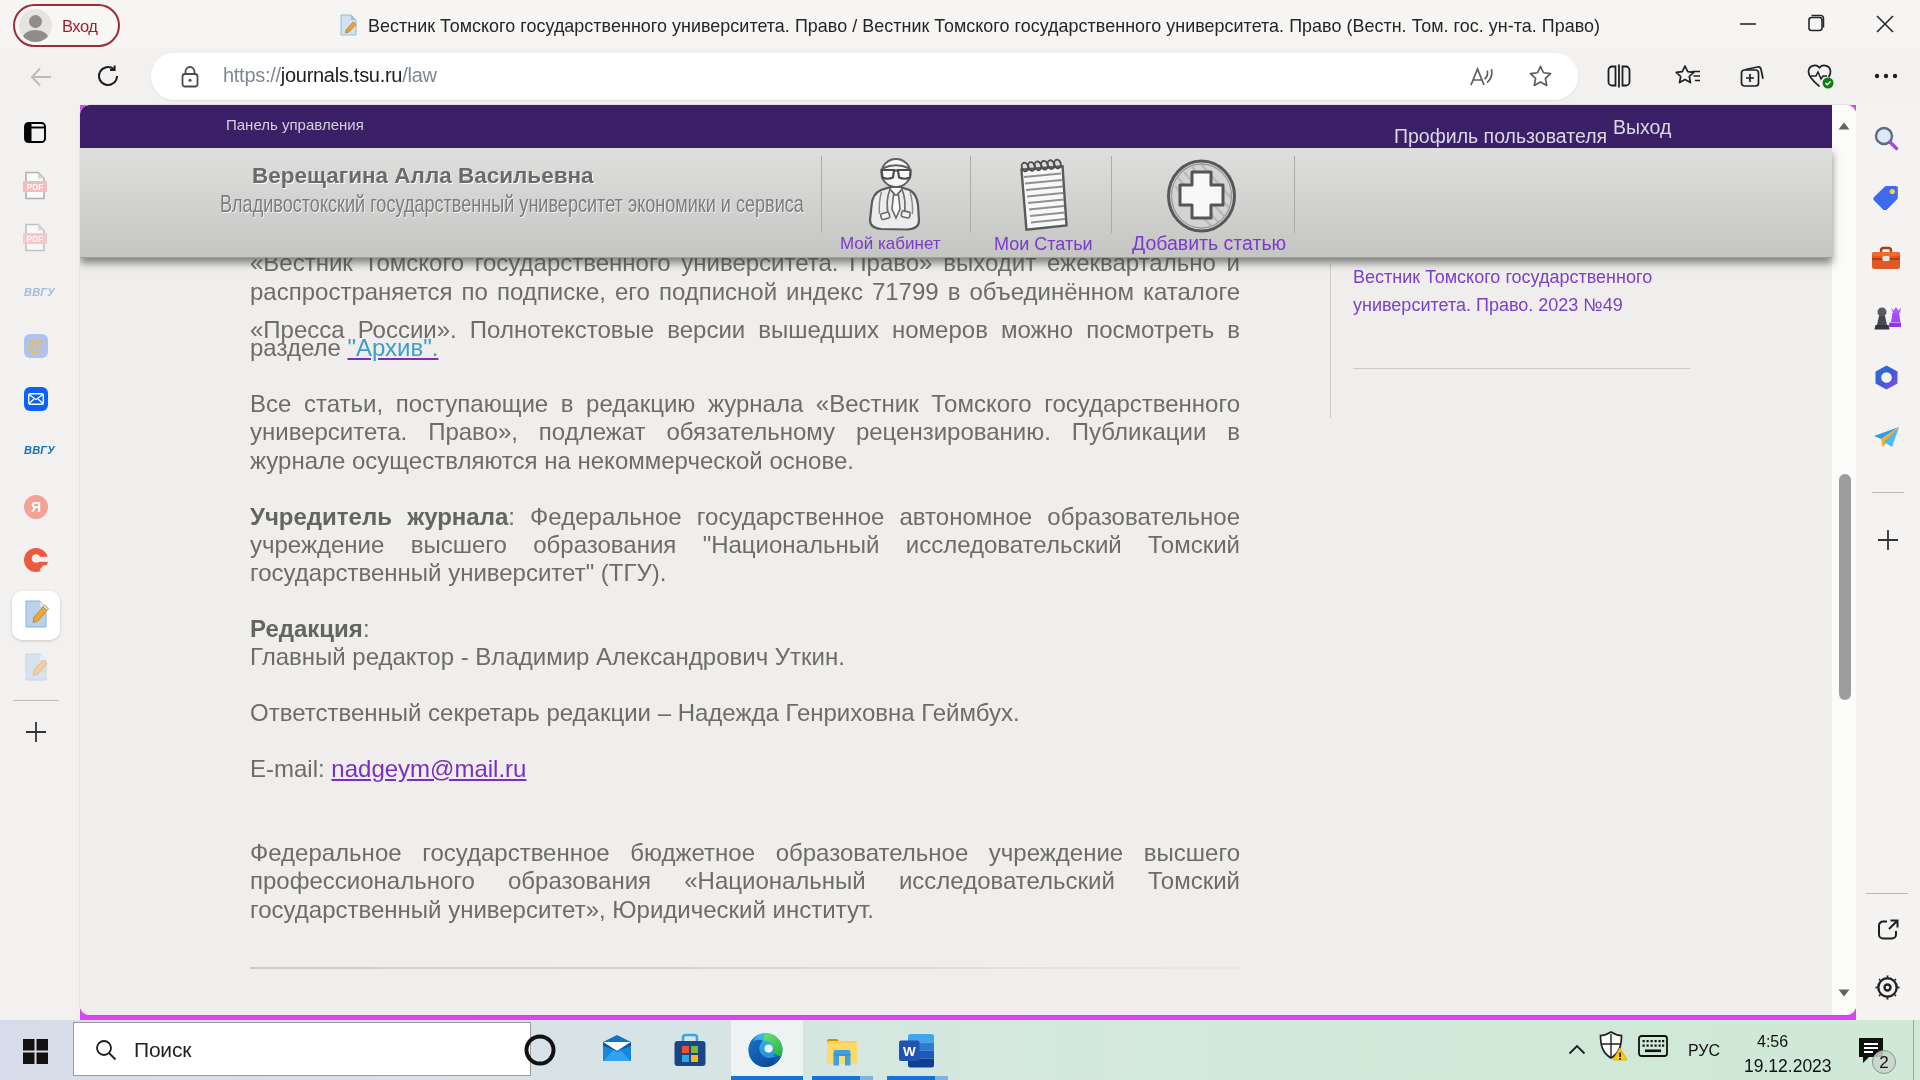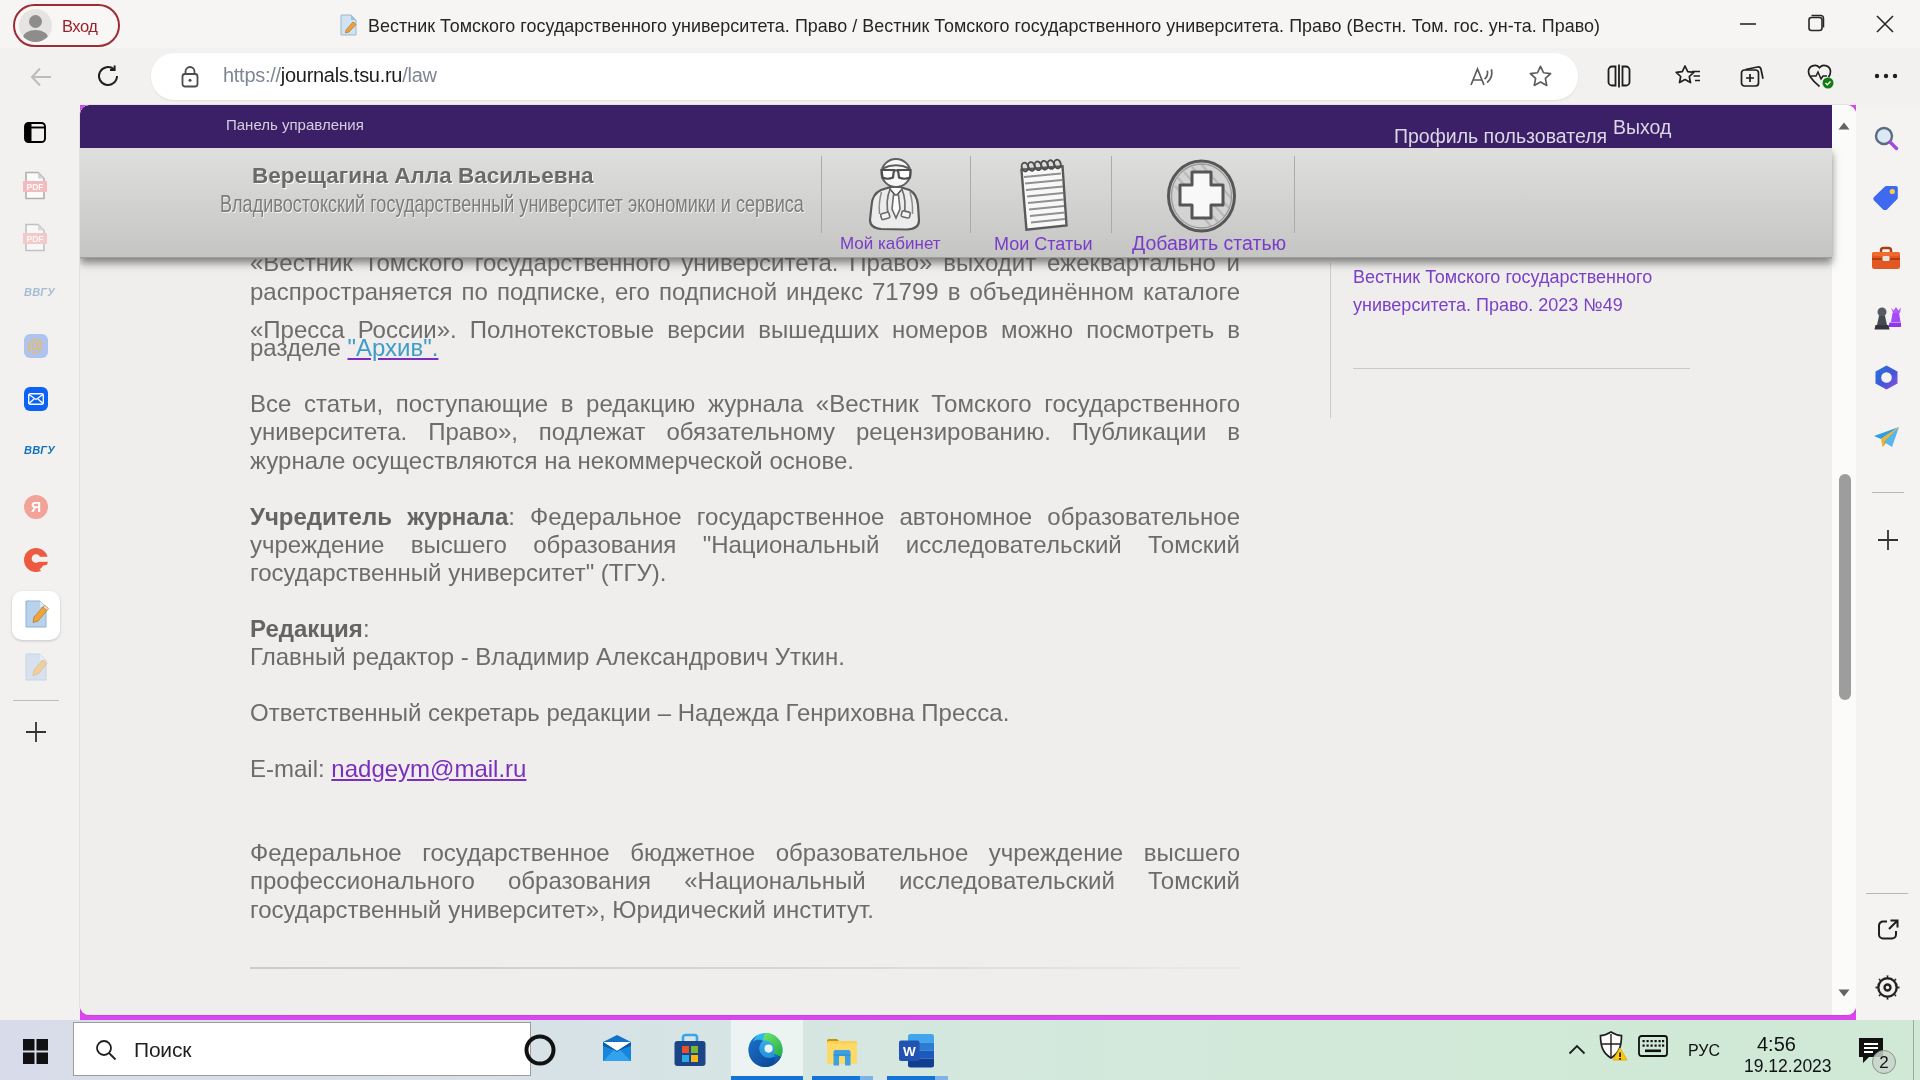--- a/index.html
+++ b/index.html
@@ -258,21 +258,21 @@
       <div class="ln" style="top:211px">«Пресса России». Полнотекстовые версии вышедших номеров можно посмотреть в</div>
       <div class="ln last" style="top:229.3px">разделе <span class="lblue">"Архив".</span></div>
       <div class="ln" style="top:285px">Все статьи, поступающие в редакцию журнала «Вестник Томского государственного</div>
       <div class="ln" style="top:313.4px">университета. Право», подлежат обязательному рецензированию. Публикации в</div>
       <div class="ln last" style="top:341.8px">журнале осуществляются на некоммерческой основе.</div>
       <div class="ln" style="top:397.5px"><b>Учредитель журнала</b>: Федеральное государственное автономное образовательное</div>
       <div class="ln" style="top:425.9px">учреждение высшего образования "Национальный исследовательский Томский</div>
       <div class="ln last" style="top:454.3px">государственный университет" (ТГУ).</div>
       <div class="ln last" style="top:510px"><b>Редакция</b>:</div>
       <div class="ln last" style="top:538.4px">Главный редактор - Владимир Александрович Уткин.</div>
-      <div class="ln last" style="top:594.1px">Ответственный секретарь редакции – Надежда Генриховна Пресса.</div>
+      <div class="ln last" style="top:594.1px">Ответственный секретарь редакции – Надежда Генриховна Геймбух.</div>
       <div class="ln last" style="top:649.8px">E-mail: <span class="lpurple">nadgeym@mail.ru</span></div>
       <div class="ln" style="top:733.9px">Федеральное государственное бюджетное образовательное учреждение высшего</div>
       <div class="ln" style="top:762.3px">профессионального образования «Национальный исследовательский Томский</div>
       <div class="ln last" style="top:790.7px">государственный университет», Юридический институт.</div>
 
       <div class="abs" style="left:1250px;top:158px;width:1px;height:155px;background:#cccccc;"></div>
       <div class="t" style="left:1273px;top:157.5px;font-size:18px;line-height:28.4px;color:#7b40c8;white-space:normal;width:340px;">Вестник Томского государственного университета. Право. 2023 №49</div>
       <div class="abs" style="left:1273px;top:263px;width:337px;height:1px;background:#c9c9c9;"></div>
 
       <div class="abs" style="left:170px;top:862px;width:990px;height:2px;background:linear-gradient(to right,#cbcbca,#d8d8d7 60%,#e9e8e6 95%);"></div>
@@ -456,21 +456,21 @@
         <rect x="4.5" y="9.5" width="2.2" height="2.2"></rect>
           <rect x="8.5" y="9.5" width="2.2" height="2.2"></rect>
           <rect x="12.5" y="9.5" width="2.2" height="2.2"></rect>
           <rect x="16.5" y="9.5" width="2.2" height="2.2"></rect>
           <rect x="20.5" y="9.5" width="2.2" height="2.2"></rect>
           <rect x="24" y="9.5" width="2.2" height="2.2"></rect>
         <rect x="7" y="14.5" width="16" height="2.6"></rect>
       </g>
     </svg>
     <div class="t" style="left:1688px;top:22px;font-size:16px;color:#111;">РУС</div>
-    <div class="t" style="left:1757px;top:12.5px;font-size:20px;color:#111;text-align:center;">4:56</div>
+    <div class="t" style="left:1757px;top:12.5px;font-size:16px;color:#111;text-align:center;">4:56</div>
     <div class="t" style="left:1744px;top:36px;font-size:17.5px;color:#111;">19.12.2023</div>
 
     <svg class="abs" style="left:1858px;top:17px" width="38" height="38" viewBox="0 0 38 38">
       <path d="M1 1 h24 v19 h-14 l-6 6 v-6 h-4z" fill="#111"></path>
       <path d="M6 7 h14 M6 11 h14 M6 15 h9" stroke="#fff" stroke-width="1.8"></path>
       <circle cx="26" cy="25" r="11.5" fill="#c9d4cb" fill-opacity="0.85" stroke="#8a938c" stroke-width="1"></circle>
       <text x="26" y="31" font-size="17" fill="#111" text-anchor="middle" font-family="Liberation Sans">2</text>
     </svg>
     <div class="abs" style="left:1913px;top:0;width:1px;height:60px;background:#9aa89e;"></div>
   </div>

